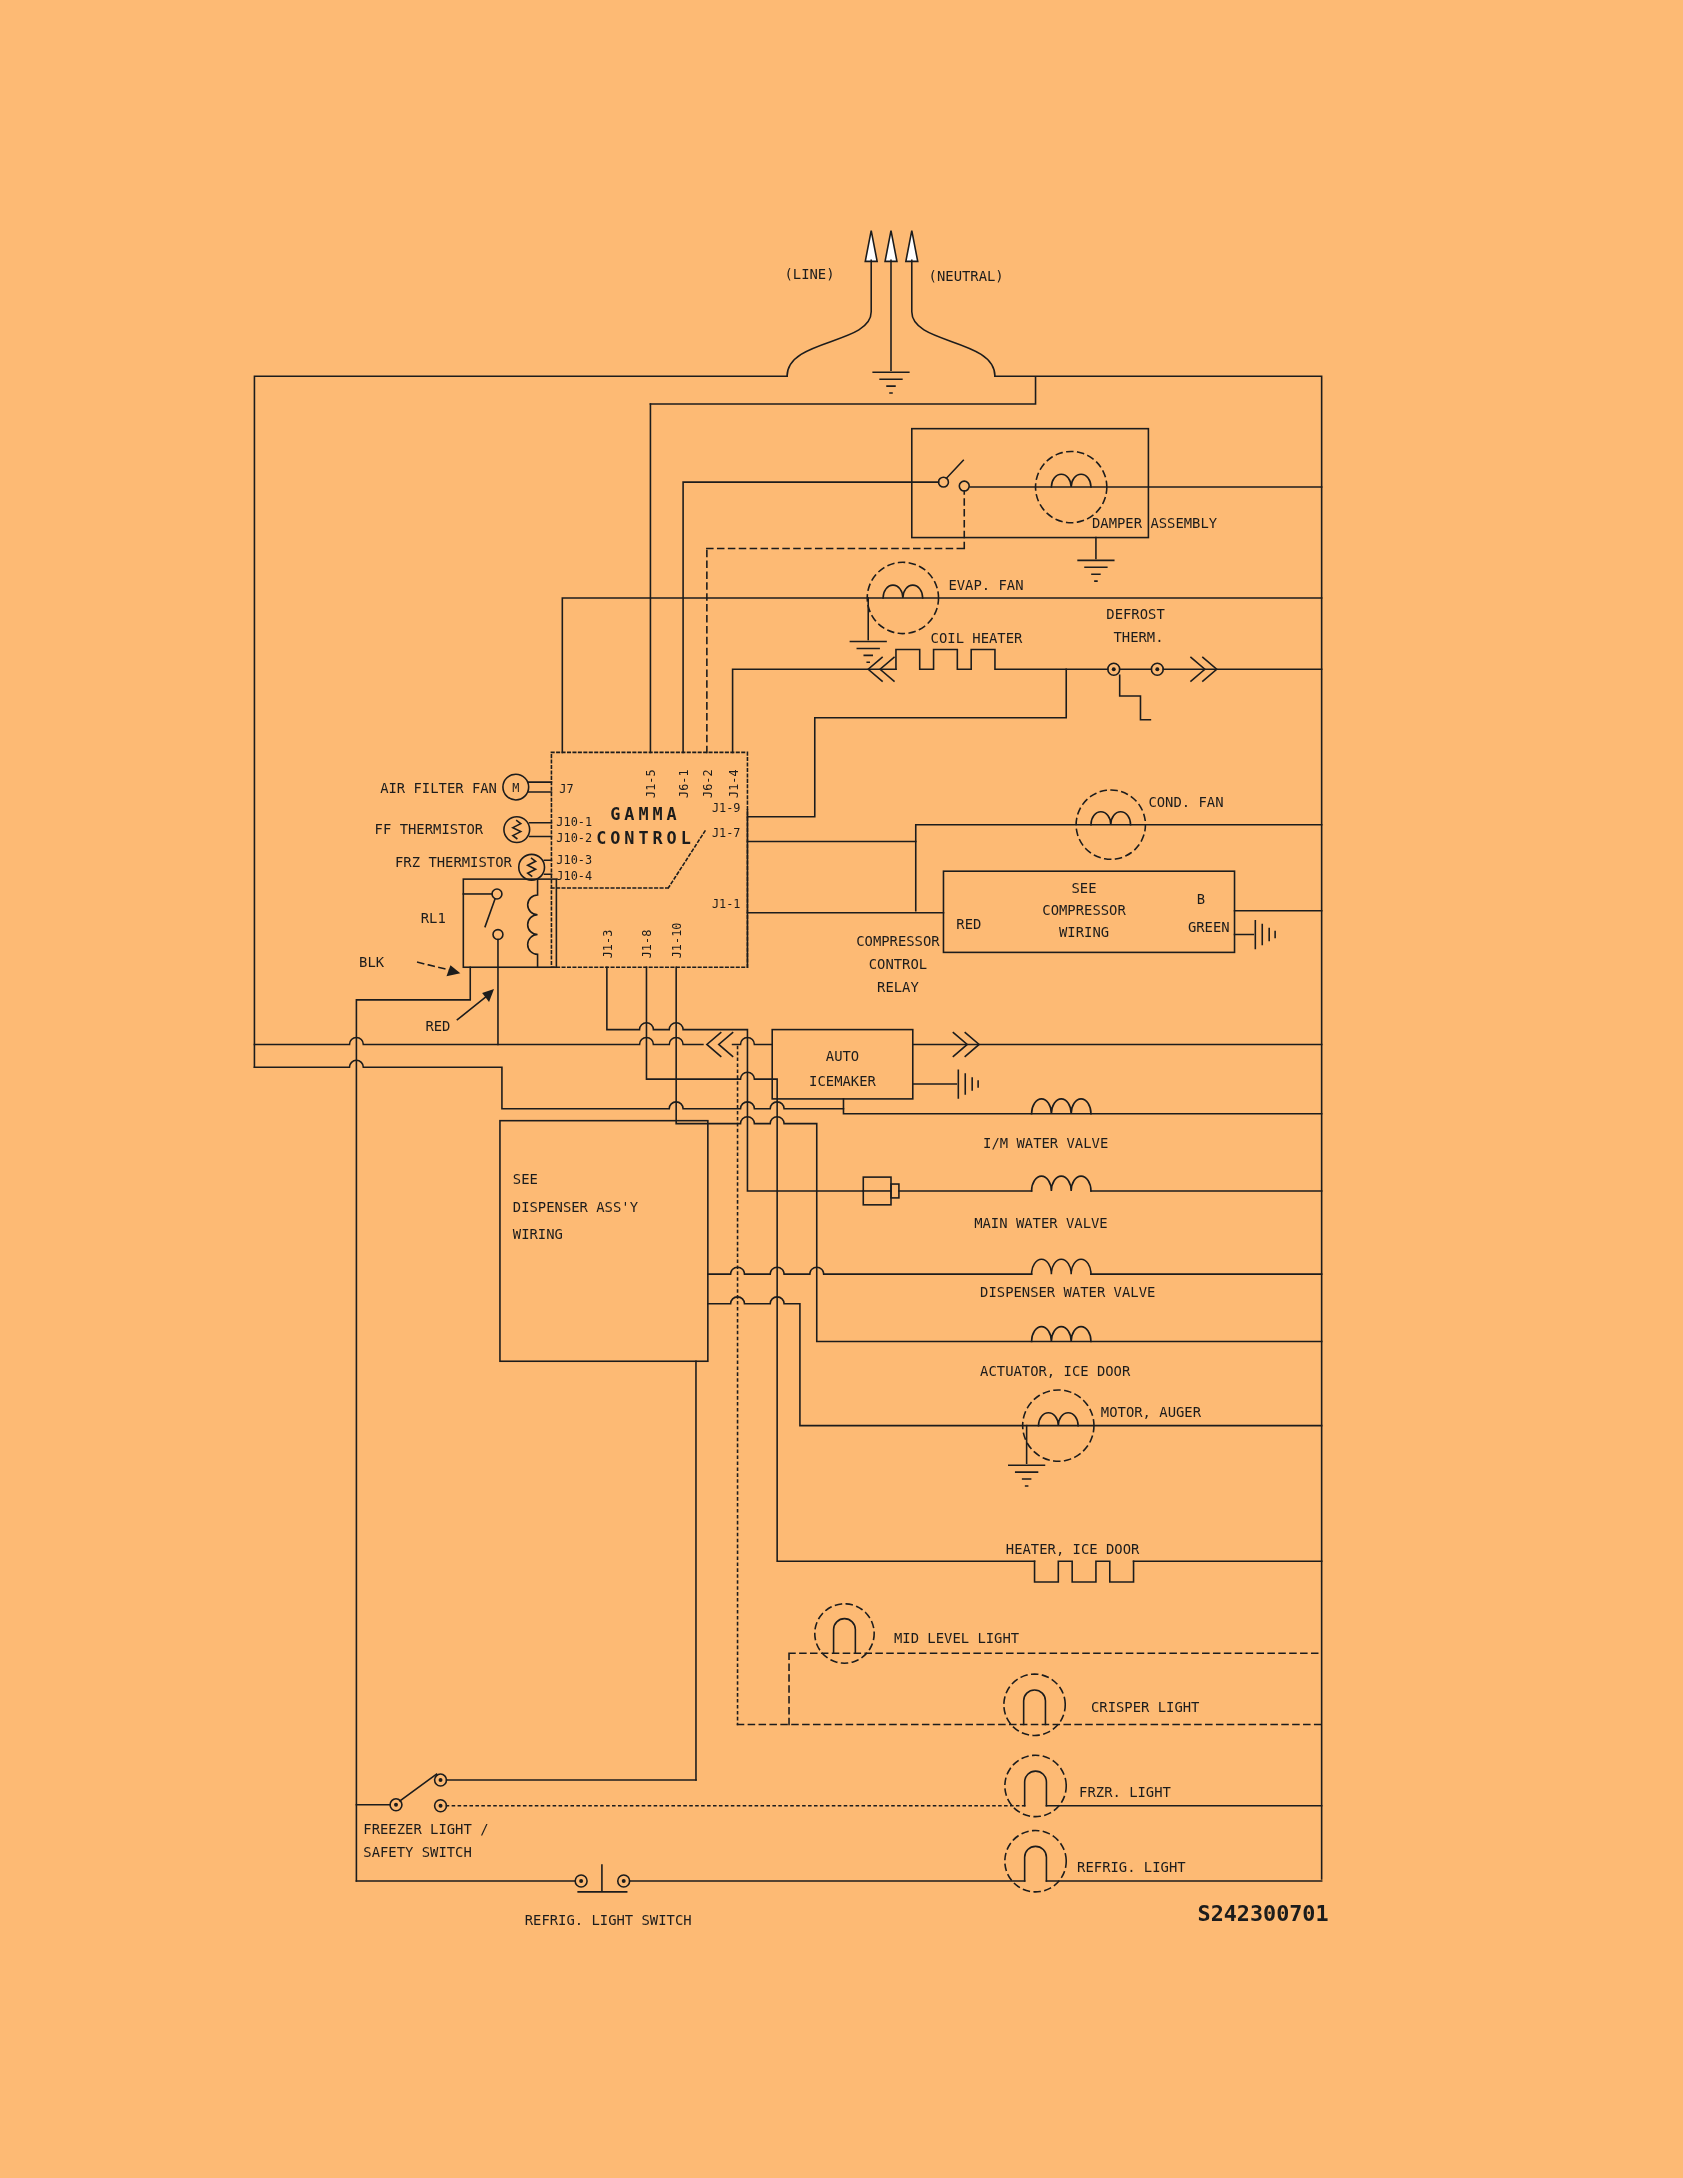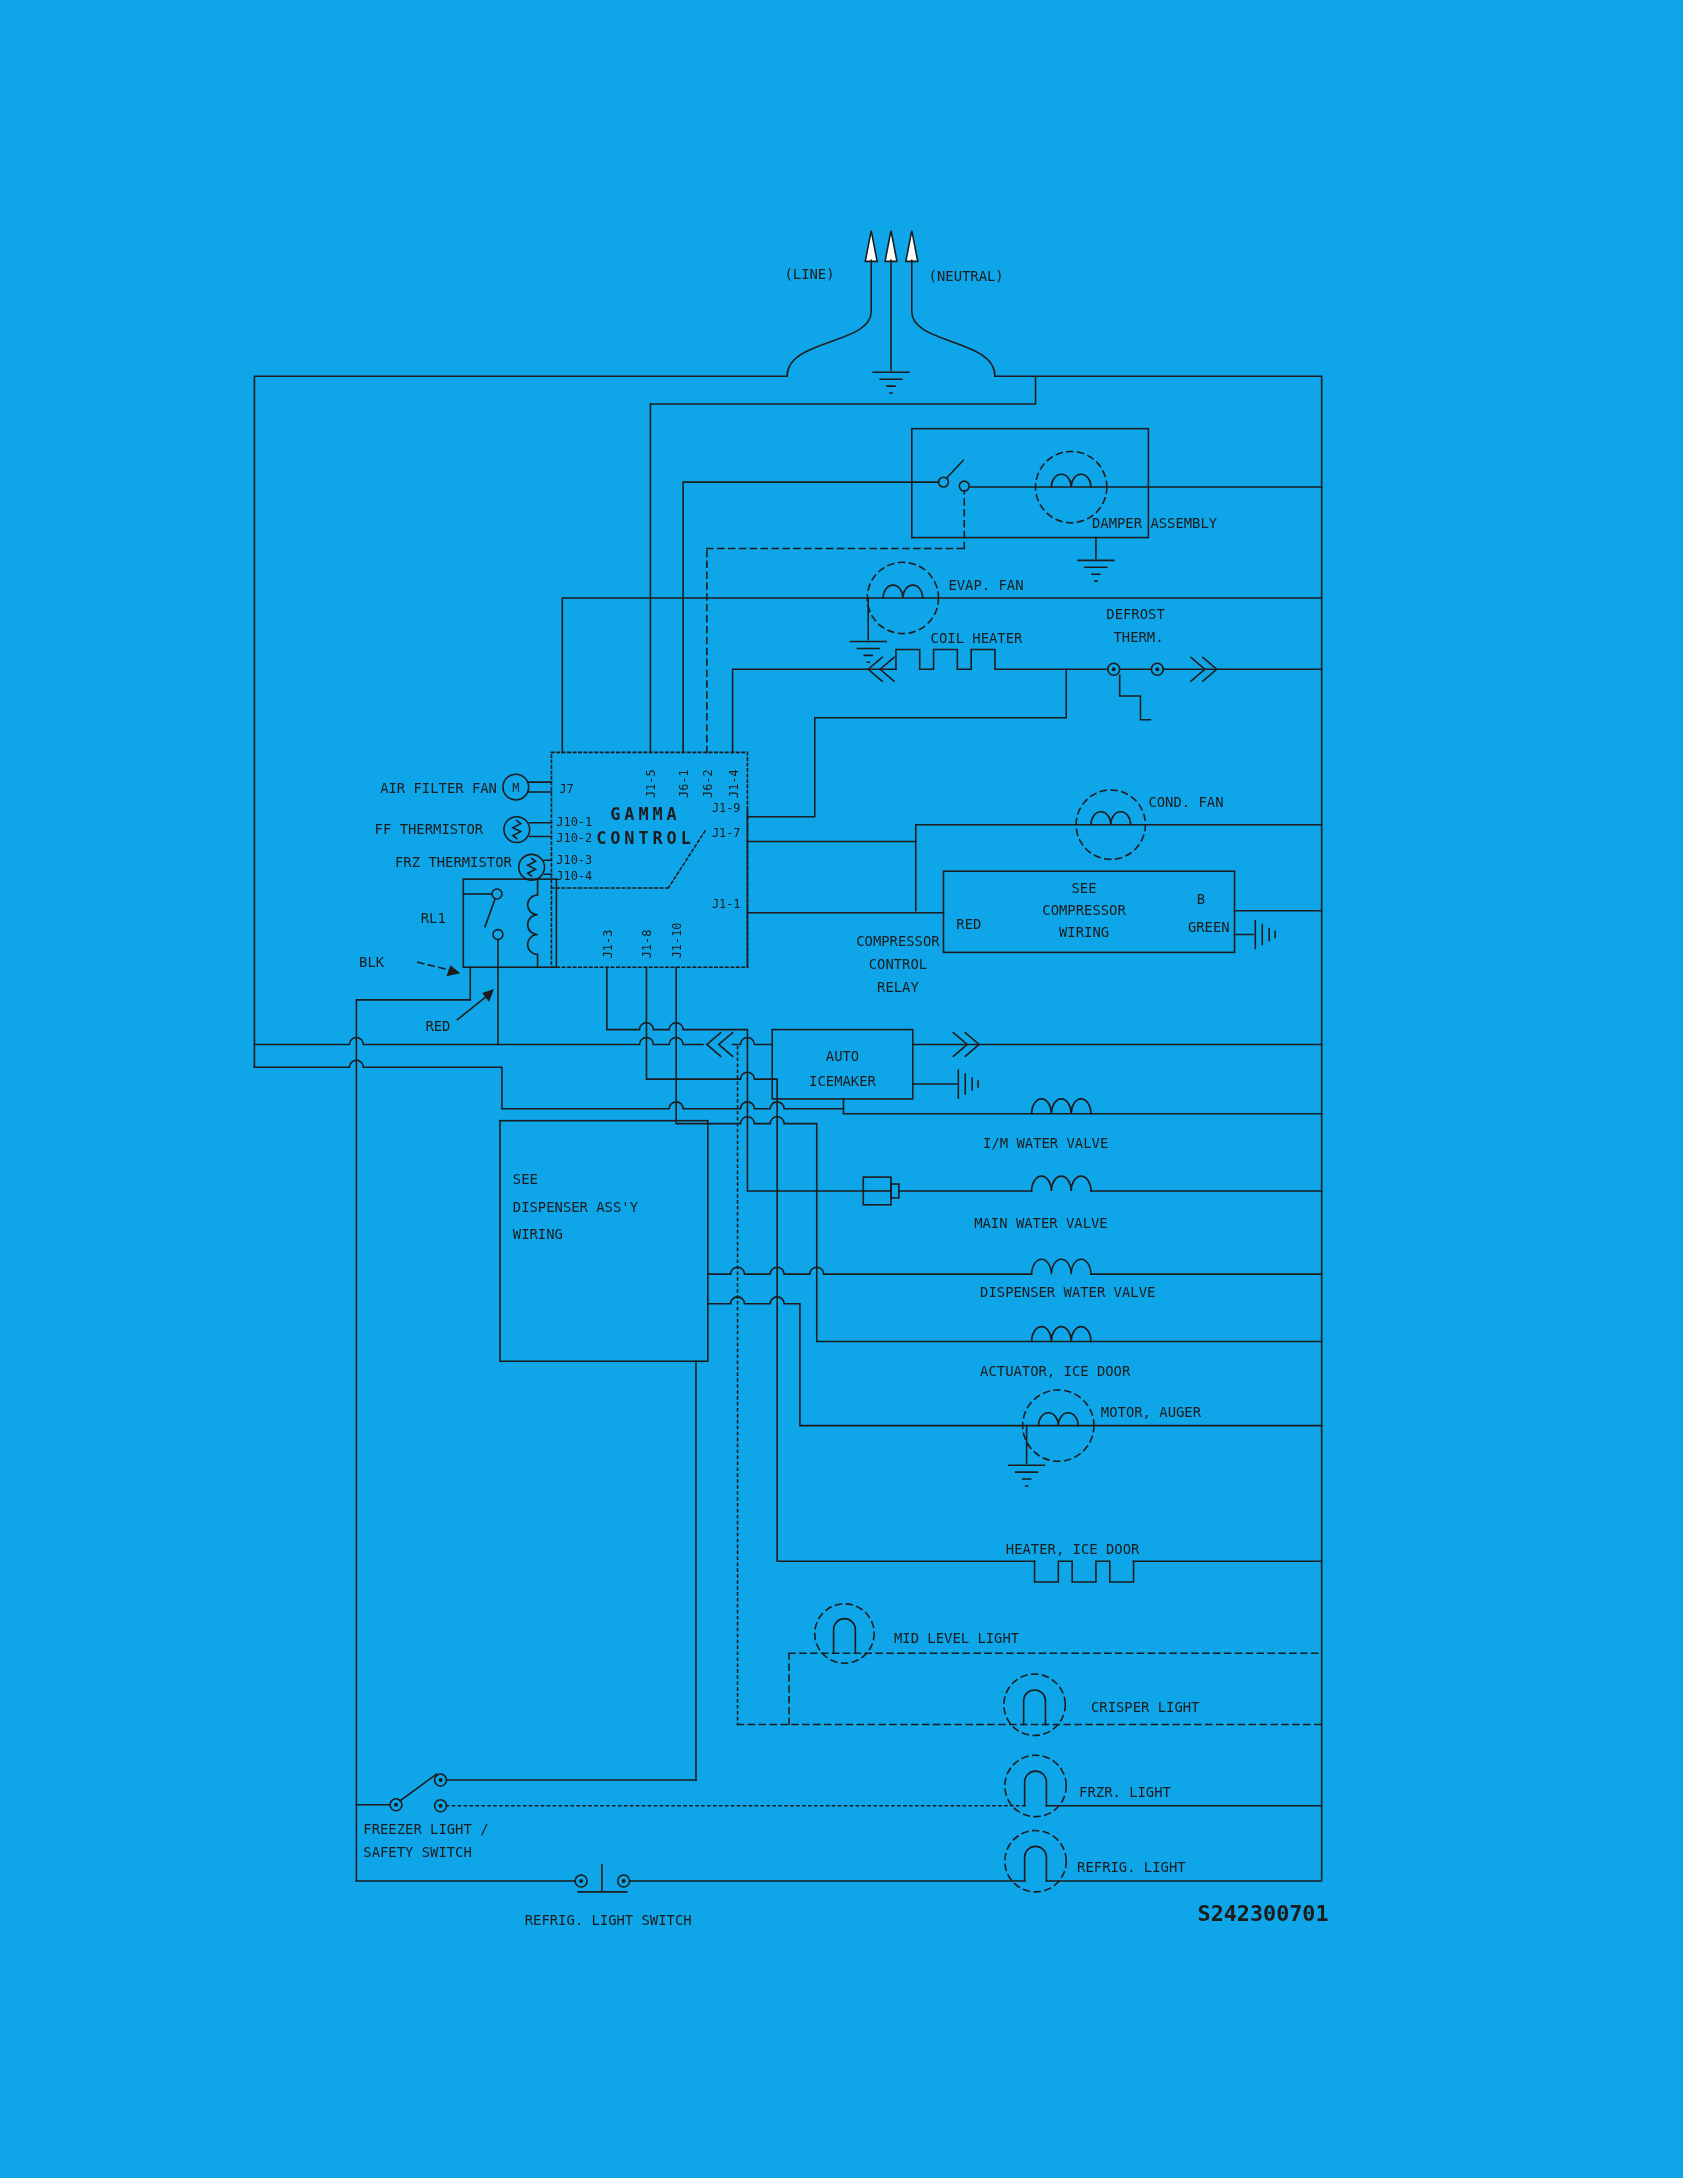--- a/index.html
+++ b/index.html
@@ -1,16 +1,16 @@
 <!DOCTYPE html>
 <html><head>
 <meta charset="utf-8">
 <style>
   html,body{margin:0;padding:0;background:#fff;}
-  #stage{width:1683px;height:2178px;background:#0ea5e9;position:relative;font-family:"DejaVu Sans Mono",monospace;}
+  #stage{width:1683px;height:2178px;background:#fdba74;position:relative;font-family:"DejaVu Sans Mono",monospace;}
   svg{display:block;}
   .w{stroke:#1c1c1c;fill:none;stroke-width:1.6px;stroke-linecap:square;}
   .dot{stroke-dasharray:2 4;}
   .fdot{stroke-dasharray:2.5 3;}
   .cdash{stroke-dasharray:6 5;}
   .lbl{fill:#1c1c1c;stroke:none;font-family:"DejaVu Sans Mono",monospace;font-size:14px;}
   .sm{font-size:12px;}
   .big{font-size:17px;font-weight:bold;letter-spacing:4px;}
   .pn{font-size:22px;font-weight:bold;}
   .dotfill{fill:#1c1c1c;stroke:none;}

